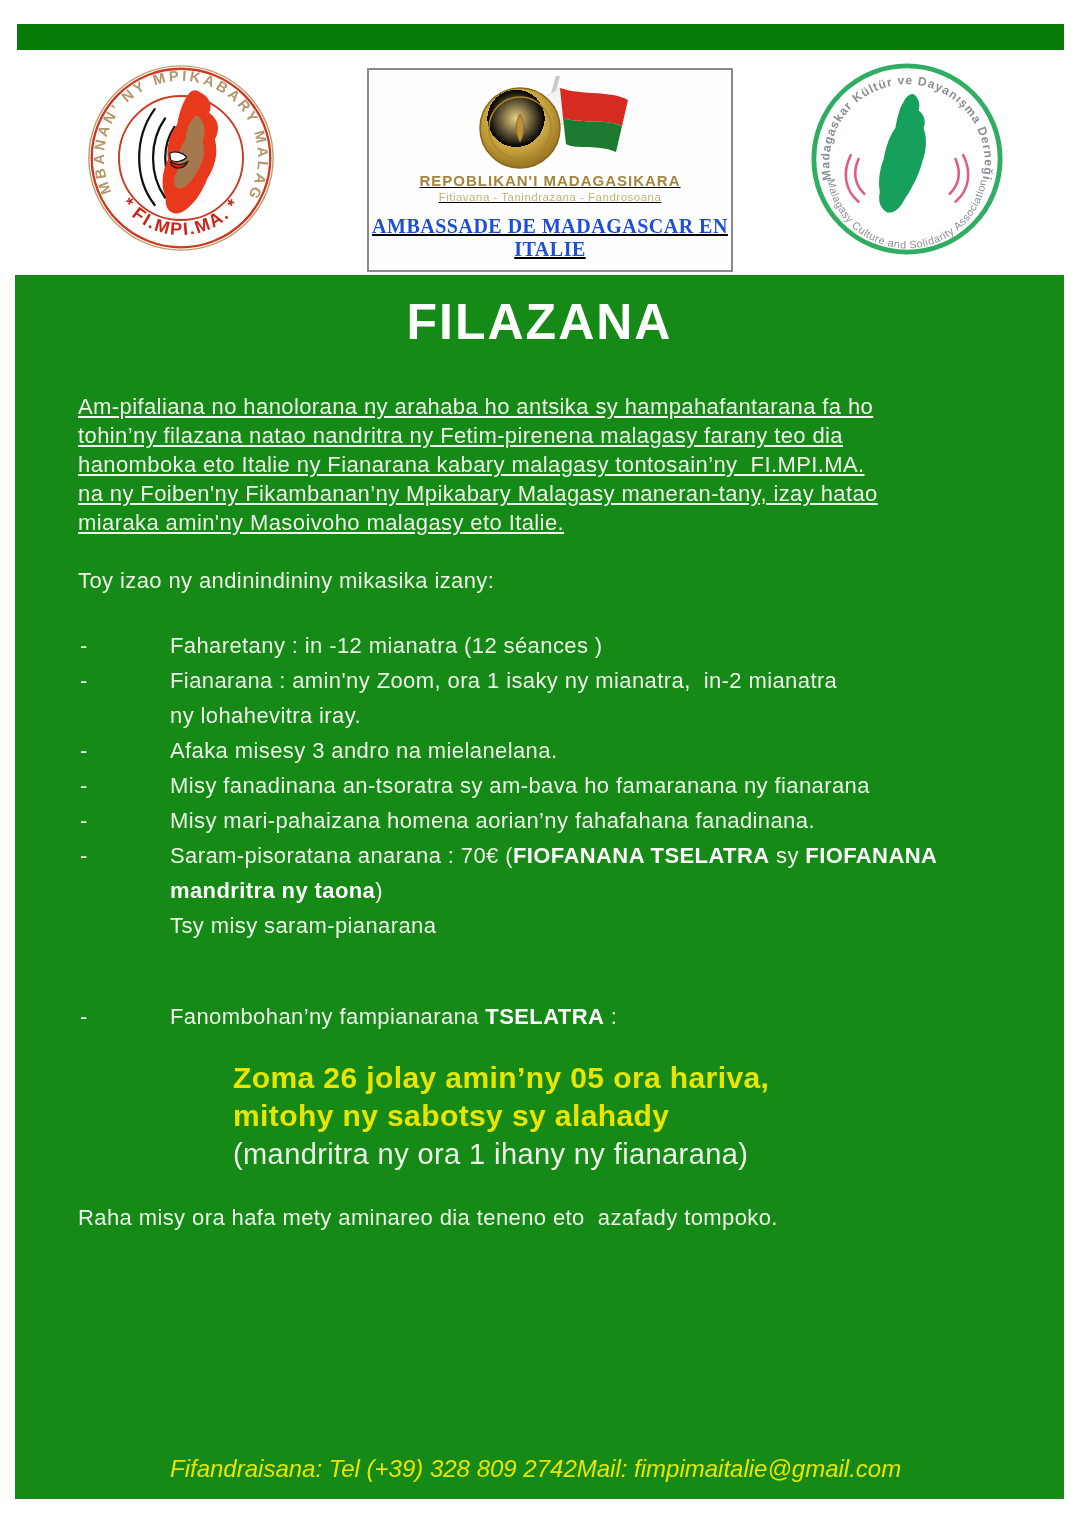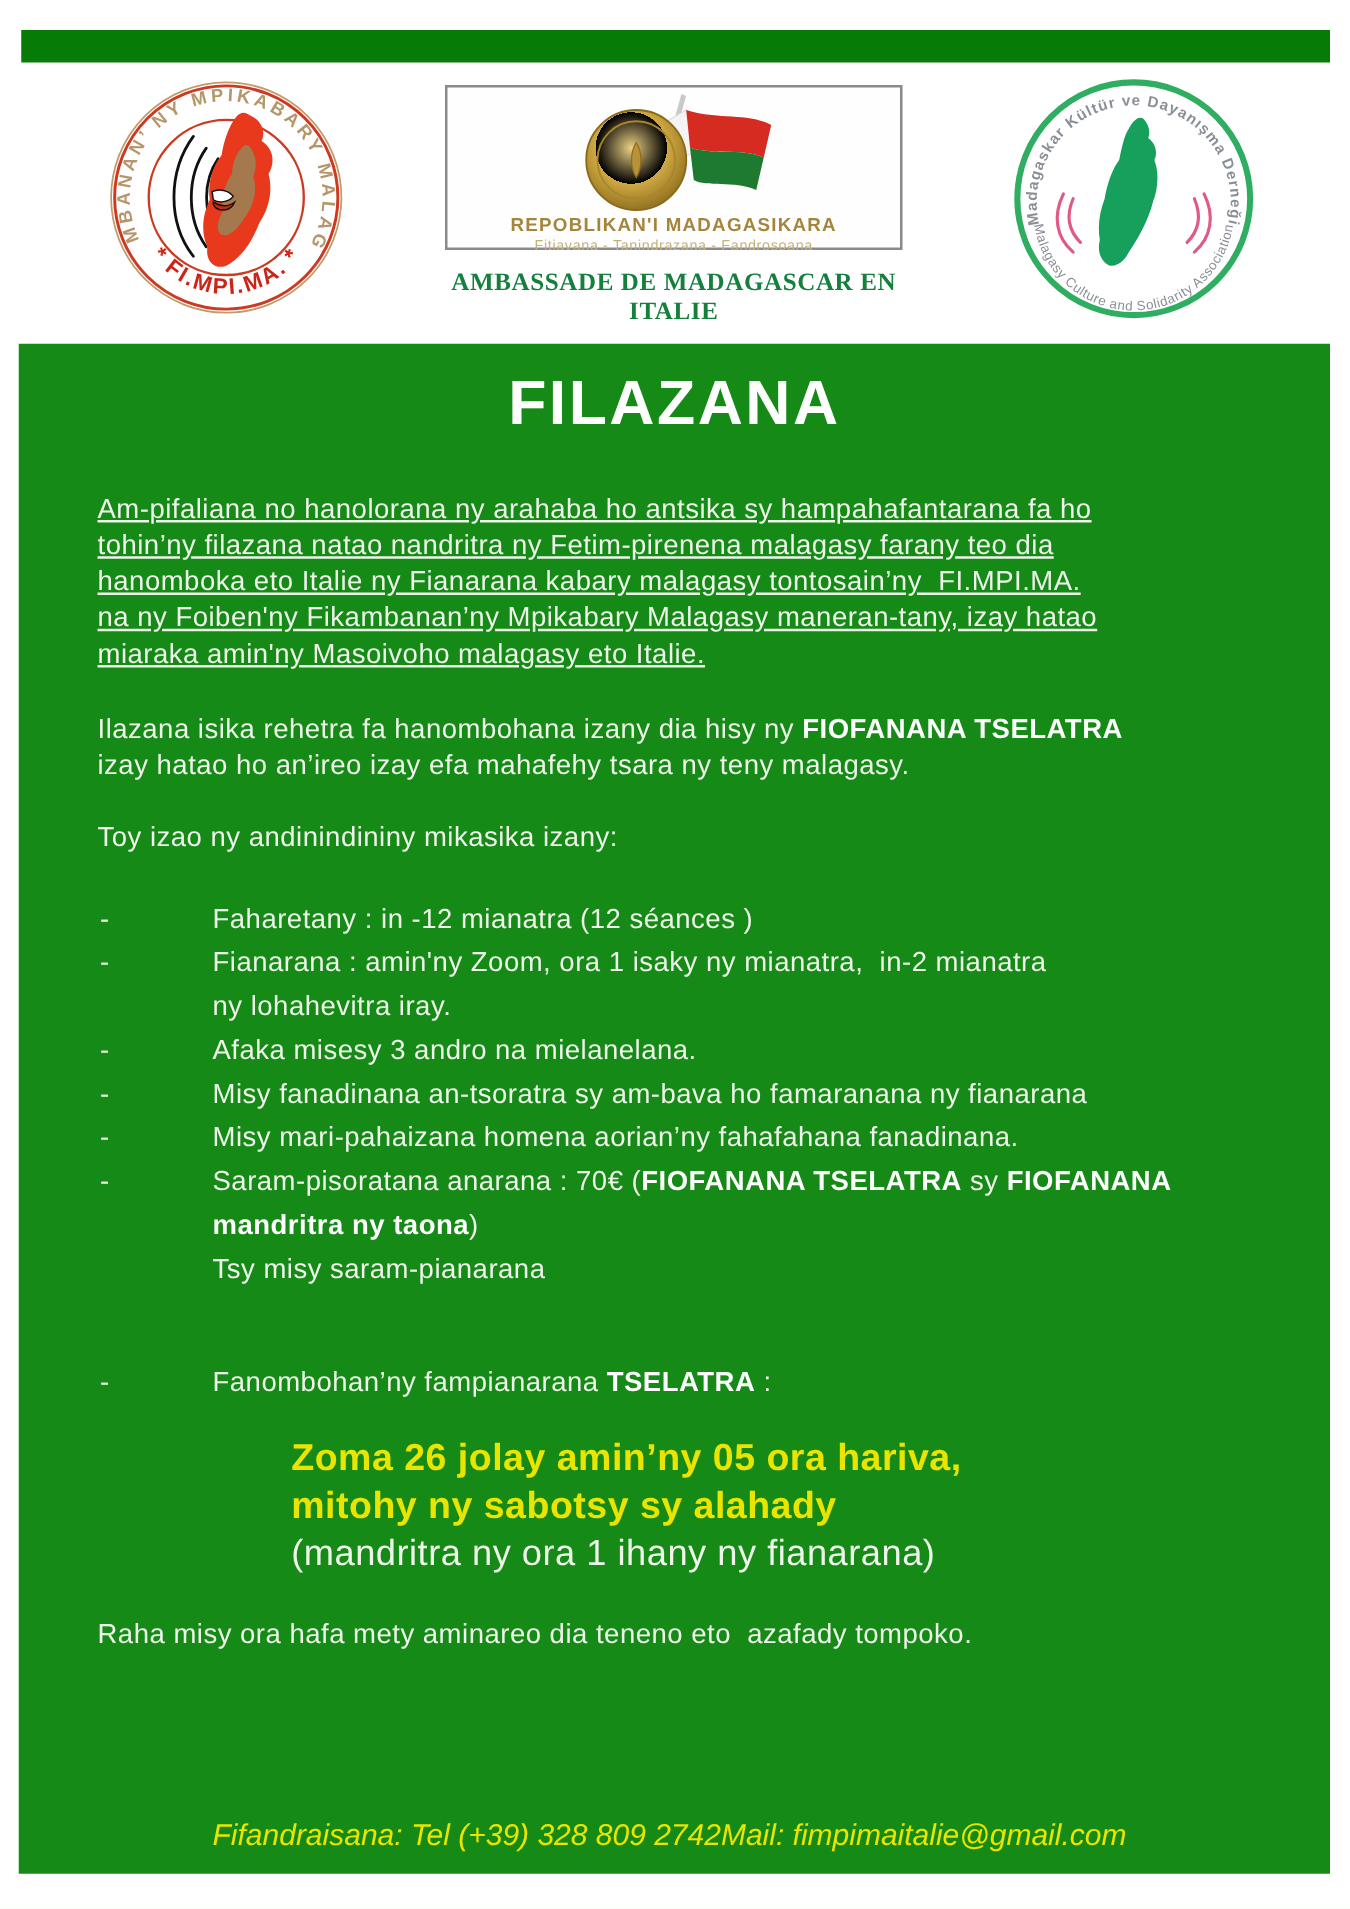--- a/index.html
+++ b/index.html
@@ -5,26 +5,26 @@
   html,body { margin:0; padding:0; background:#ffffff; }
   .page { position:relative; width:1080px; height:1527px; background:#ffffff;
           font-family:"Liberation Sans", sans-serif; overflow:hidden; }
 
   .top-bar { position:absolute; left:17px; top:24px; width:1047px; height:26px; background:#067b06; }
 
   
   .logo { position:absolute; }
   .logo-fimpima { left:74px; top:64px; width:214px; height:188px; }
   .logo-assoc   { left:810px; top:62px; width:194px; height:194px; }
-  .embassy-box  { left:356px; top:68px; width:366px; height:132px; background:#fefefe;
-                  border:2px solid #8a8a8a; box-sizing:border-box; text-align:center; }
+  .embassy-box  { left:367px; top:68px; width:366px; height:204px; background:#fefefe;
+                  border:2px solid #8a8a8a; box-sizing:border-box; text-align:center;text-decoration:underline; }
   .embassy-box svg { display:block; margin:0 auto; }
   .emb-line1 { font-size:15px; font-weight:bold; color:#a5853c; letter-spacing:1px; margin-top:2px; }
   .emb-line2 { font-size:11.5px; color:#c3b27c; letter-spacing:0.5px; margin-top:2px; }
-  .emb-line3 { font-family:"Liberation Serif", serif; font-weight:bold; font-size:20px; color:#15803d;
+  .emb-line3 { font-family:"Liberation Serif", serif; font-weight:bold; font-size:20px; color:#1d4ed8;
                margin-top:12px; letter-spacing:0.5px; }
 
   
   .green-box { position:absolute; left:15px; top:275px; width:1049px; height:1224px;
                background:#168a16; color:#eef4ea; padding:0 63px; box-sizing:border-box; }
   .doc-title { margin:0; padding-top:20px; height:54px; line-height:54px; text-align:center;
                font-size:50px; font-weight:bold; letter-spacing:2px; color:#ffffff; box-sizing:content-box; }
   .line { white-space:pre; }
   .para { font-size:22px; line-height:29px; letter-spacing:0.4px; }
   .p1 { margin-top:43px;text-decoration:underline; }
@@ -129,24 +129,20 @@
     <h1 class="doc-title">FILAZANA</h1>
 
     <div class="para p1">
       <div class="line">Am-pifaliana no hanolorana ny arahaba ho antsika sy hampahafantarana fa ho</div>
       <div class="line">tohin’ny filazana natao nandritra ny Fetim-pirenena malagasy farany teo dia</div>
       <div class="line">hanomboka eto Italie ny Fianarana kabary malagasy tontosain’ny  FI.MPI.MA.</div>
       <div class="line">na ny Foiben'ny Fikambanan’ny Mpikabary Malagasy maneran-tany, izay hatao</div>
       <div class="line">miaraka amin'ny Masoivoho malagasy eto Italie.</div>
     </div>
 
-    <div class="para p2">
-      <div class="line"><span>Ilazana isika rehetra fa hanombohana izany dia hisy ny </span><span class="b">FIOFANANA TSELATRA</span></div>
-      <div class="line">izay hatao ho an’ireo izay efa mahafehy tsara ny teny malagasy.</div>
-    </div>
 
     <div class="para p3">
       <div class="line">Toy izao ny andinindininy mikasika izany:</div>
     </div>
 
     <div class="bullets">
       <div class="bullet"><span class="dash">-</span><span>Faharetany : in -12 mianatra (12 séances )</span></div>
       <div class="bullet"><span class="dash">-</span><span>Fianarana : amin'ny Zoom, ora 1 isaky ny mianatra,  in-2 mianatra</span></div>
       <div class="bullet"><span>ny lohahevitra iray.</span></div>
       <div class="bullet"><span class="dash">-</span><span>Afaka misesy 3 andro na mielanelana.</span></div>

